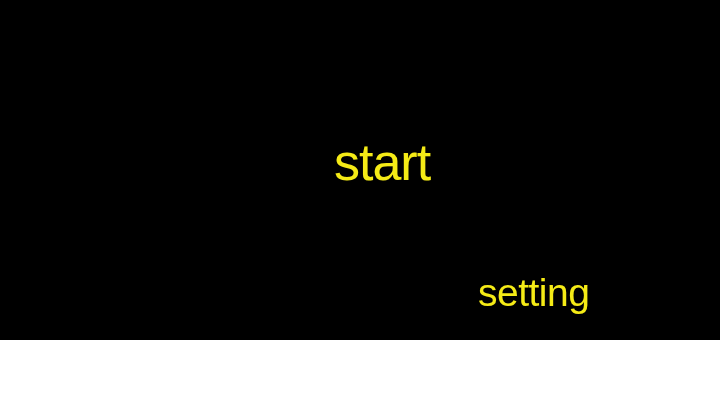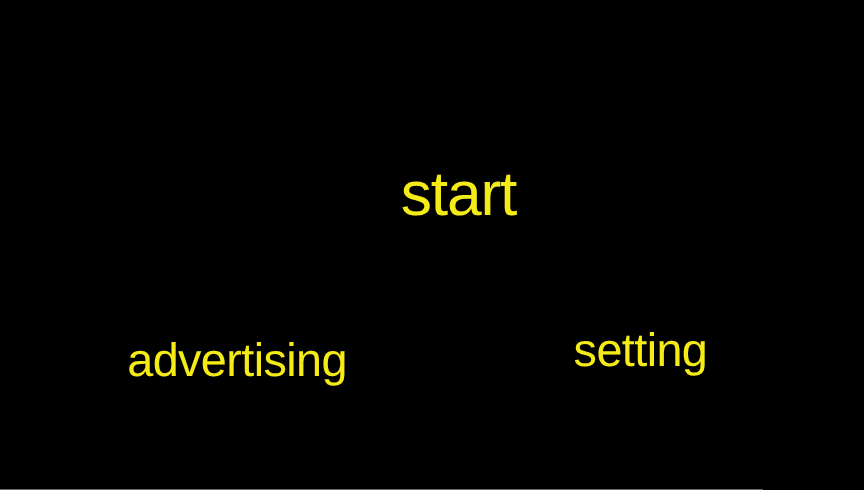--- a/index.html
+++ b/index.html
@@ -2,21 +2,21 @@
 <html style="--bg: #000000; --accent: #f5eb16;"><head>
 <meta charset="utf-8">
 <style>
   html, body {
     margin: 0;
     padding: 0;
   }
   .screen {
     position: relative;
     width: 720px;
-    height: 408px;
+    height: 340px;
     background: var(--bg, #000000);
     overflow: hidden;
     font-family: "Liberation Sans", sans-serif;
   }
   .menu-word {
     position: absolute;
     color: var(--accent, #f5eb16);
     line-height: 1;
     white-space: nowrap;
     cursor: pointer;
@@ -38,15 +38,14 @@
     top: 273px;
     font-size: 39px;
     letter-spacing: -0.5px;
   }
 </style>
 </head>
 <body>
 
 <div class="screen">
   <span class="menu-word word-start">start</span>
-  <span class="menu-word word-advertising">advertising</span>
   <span class="menu-word word-setting">setting</span>
 </div>
 
 </body></html>

